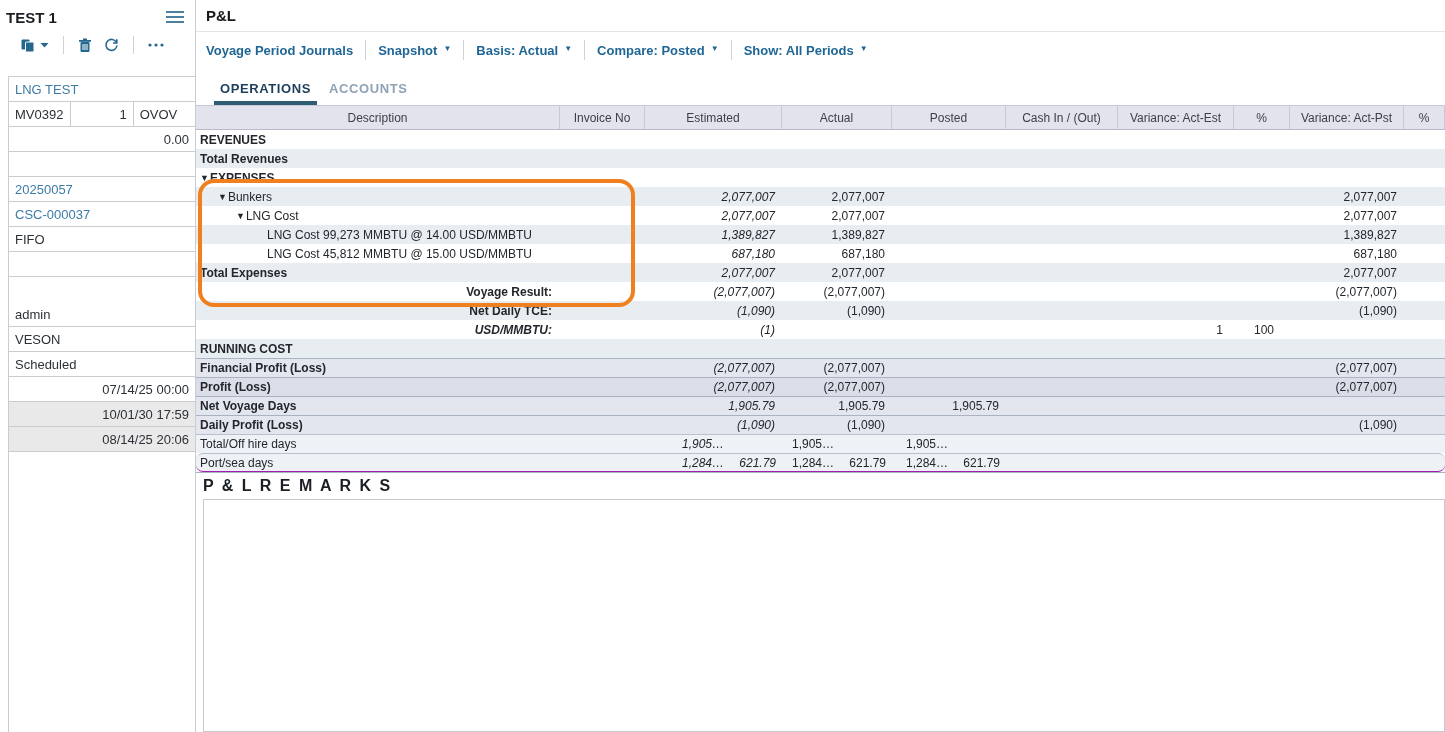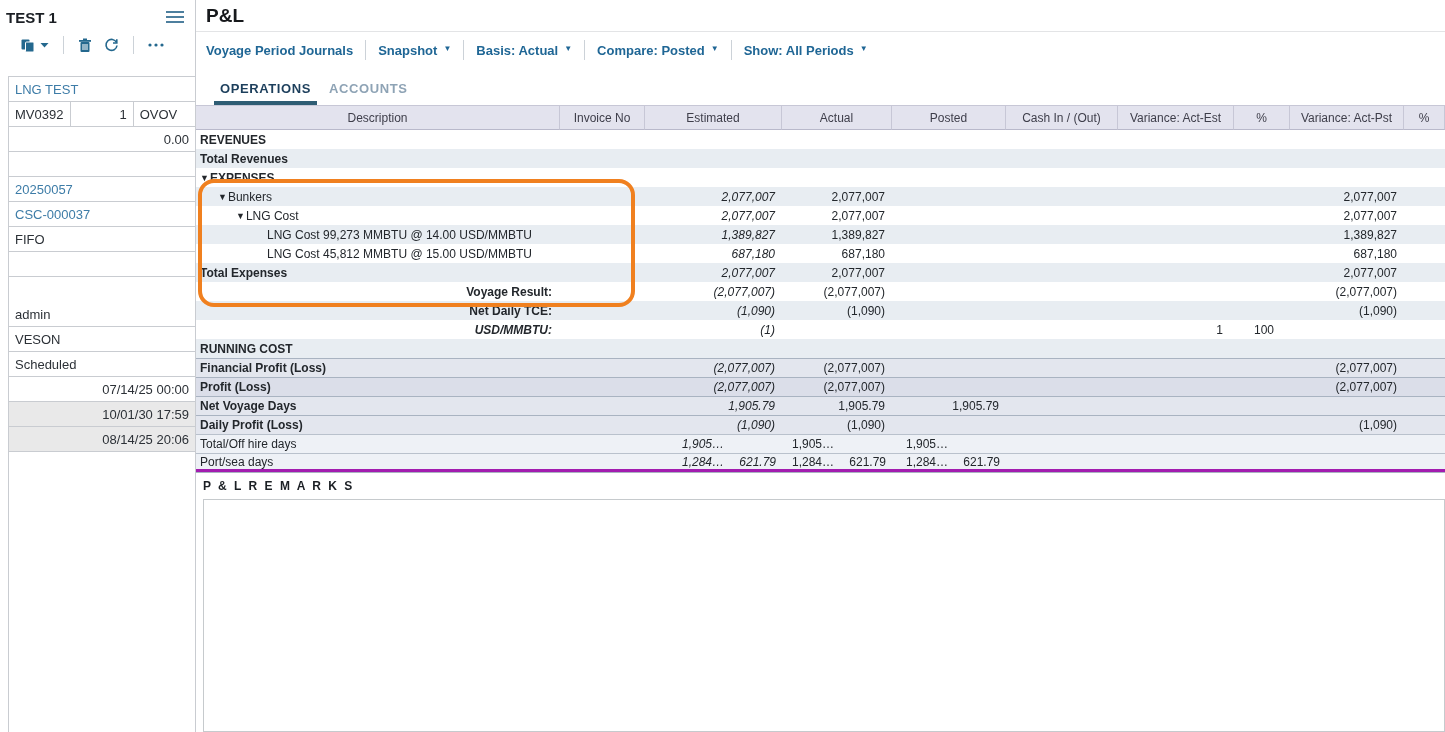--- a/index.html
+++ b/index.html
@@ -20,55 +20,55 @@
   .sb-row.ro { background:#e9e9e9; }
   .sb-spacer { height:25px; background:#fff; }
   .sb-cell { flex:1; display:flex; align-items:center; padding:0 6px; font-size:13px; color:#2c3137; overflow:hidden; white-space:nowrap; }
   .sb-cell.r { justify-content:flex-end; }
   .sb-cell.link { color:#3d7ca7; cursor:pointer; }
   .sb-row.triple .sb-cell + .sb-cell { border-left:1px solid #c9ccd1; }
 
   
   .main { flex:1; display:flex; flex-direction:column; position:relative; background:#fff; min-width:0; }
   .main-titlebar { height:32px; display:flex; align-items:center; padding-left:10px; border-bottom:1px solid #e3e4e6; }
-  .main-title { font-size:19px; font-weight:bold; color:#17191c; }
+  .main-title { font-size:15px; font-weight:bold; color:#17191c; }
   .main-toolbar { height:36px; display:flex; align-items:center; padding-left:10px; }
   .tb-btn { display:flex; gap:6px; font-size:13px; font-weight:bold; color:#1f6695; cursor:pointer; white-space:nowrap; }
   .tb-caret { font-size:8px; color:#1f6695; transform:translateY(1px); }
   .tb-sep { width:1px; height:20px; background:#ccd2d8; margin:0 12px; }
   .tabs { height:37px; display:flex; align-items:flex-end; padding-left:20px; gap:10px; }
   .tab { font-size:13px; font-weight:bold; letter-spacing:.6px; color:#8ea3b5; padding:0 4px 9px 4px; cursor:pointer; position:relative; }
   .tab.active { color:#1d3f5c; }
   .tab.active::after { content:""; position:absolute; left:-2px; right:-2px; bottom:0; height:4px; background:#2e5d74; }
 
   
   .grid { display:grid; grid-template-columns:364px 85px 137px 110px 114px 112px 116px 56px 114px minmax(41px,1fr); }
   .grid-header .hcell { height:25px; background:#e3e3ee; border-top:1px solid #c7c7d6; border-bottom:1px solid #b9b9cb; border-right:1px solid #c7c7d6; display:flex; align-items:center; justify-content:center; font-size:12px; color:#3e3e4a; white-space:nowrap; overflow:hidden; cursor:pointer; }
   .trow { height:19px; }
   .trow > .cell { display:flex; align-items:center; font-size:12px; white-space:nowrap; overflow:hidden; }
   .bg-w { background:#fff; }
   .bg-s { background:#e8edf2; }
   .bg-sum { background:#e3e6ee; border-top:1px solid #a9b3c1; }
   .bg-profit { background:#dbdee9; border-top:1px solid #a9b3c1; }
   .bg-pale { background:#eef1f6; border-top:1px solid #b9c1cc; }
-  .b-last { border-bottom:3px solid #a21caf; }
+  .b-last { border-bottom:1px solid #a21caf;border-radius:7px; }
   .cell.lbl { padding-left:4px; color:#23272c; }
   .cell.lbl.bold { font-weight:bold; }
   .cell.lbl.rl { justify-content:flex-end; padding-right:8px; font-weight:bold; }
   .cell.lbl.ri { font-style:italic; }
   .caret { font-size:9px; margin-right:1px; color:#23272c; cursor:pointer; }
   .cell.num { justify-content:flex-end; padding-right:7px; }
   .cell.est { font-style:italic; }
   .cell.pct { padding-right:16px; }
   .cell.vae { padding-right:11px; }
   .cell.split { display:flex; padding-right:6px; }
   .cell.split .s1 { flex:1; text-align:right; }
   .cell.split .s2 { width:52px; text-align:right; }
 
-  .remarks-label { height:26px; display:flex; align-items:center; padding-left:7px; font-size:12px; font-weight:bold; letter-spacing:2px; color:#1b1f24; border-top:1px solid #a9b3c1; background:#fff; }
+  .remarks-label { height:26px; display:flex; align-items:center; padding-left:7px; font-size:16px; font-weight:bold; letter-spacing:2px; color:#1b1f24; border-top:1px solid #a9b3c1; background:#fff; }
   .remarks-box { flex:1; margin:1px 0 0 7px; border:1px solid #c6cacd; background:#fff; min-height:80px; }
 
   .annotation { position:absolute; left:2px; top:179px; width:437px; height:128px; border:4px solid #f0801f; border-radius:16px; pointer-events:none; z-index:5; }
 
   .icon-teal { stroke:#24688e; fill:none; stroke-width:1.6; }
 </style>
 </head>
 <body>
 
 <div class="app">

